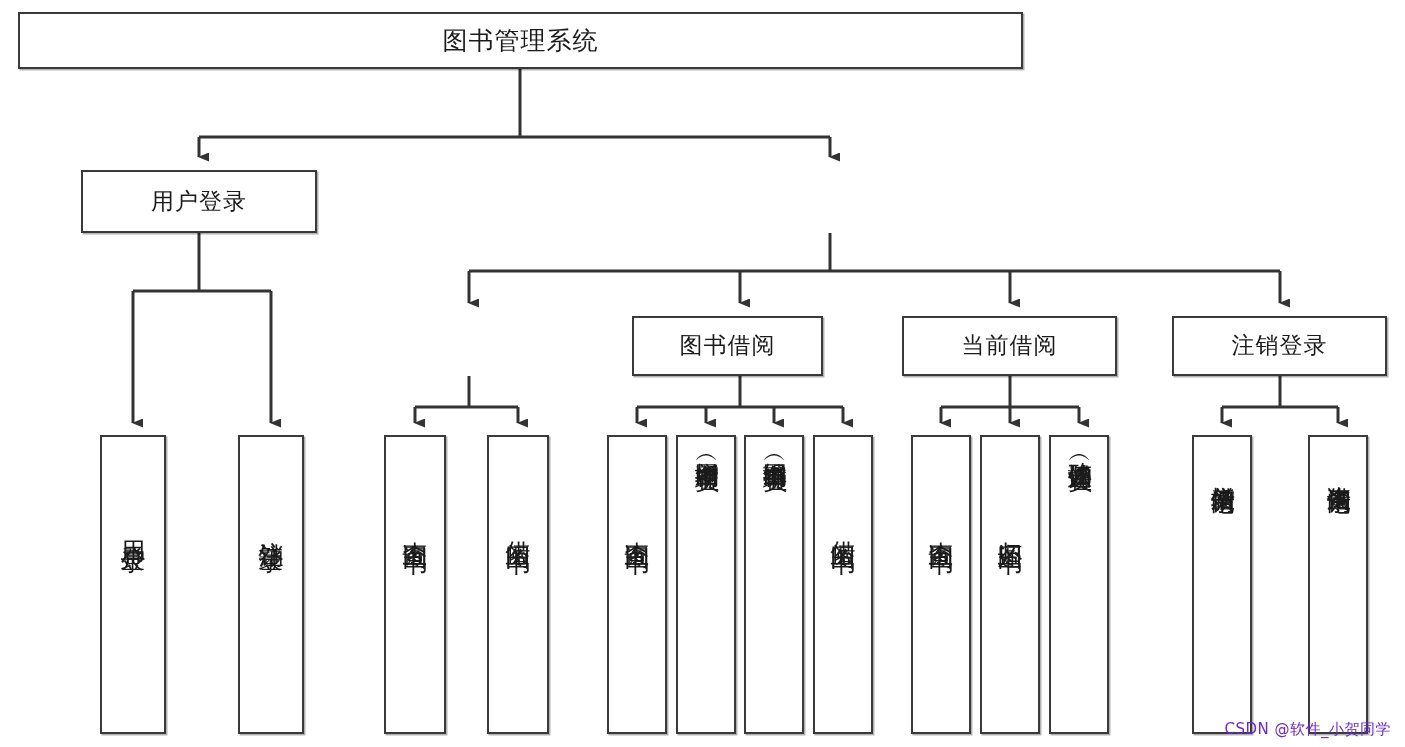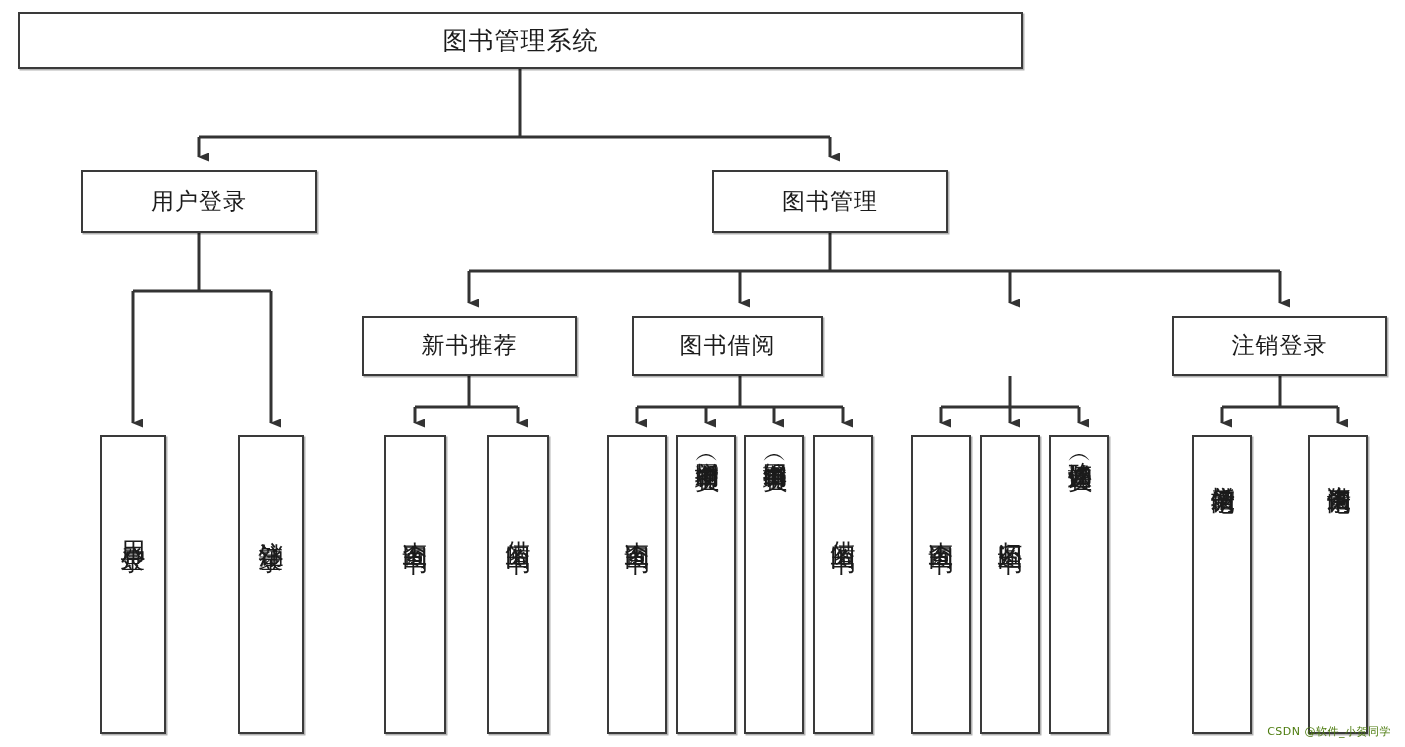--- a/index.html
+++ b/index.html
@@ -63,22 +63,22 @@
     letter-spacing: 1px;
     font-size: 24px;
   }
   .node.root {
     font-size: 25px;
   }
   #watermark {
     position: absolute;
     right: 14px;
     bottom: 8px;
-    font-size: 11px;
-    color: #4d7c0f;
+    font-size: 15px;
+    color: #6d28d9;
     letter-spacing: 0.5px;
     white-space: nowrap;
     user-select: none;
   }
 </style>
 </head>
 <body>
 
 <div id="diagram-canvas">
 
@@ -133,32 +133,29 @@
   </svg>
 
   <div class="node horizontal root" style="left:18px; top:12px; width:1005px; height:57px;">
     <span>图书管理系统</span>
   </div>
 
   <div class="node horizontal" style="left:81px; top:170px; width:236px; height:63px;">
     <span>用户登录</span>
   </div>
 
-  <div class="node horizontal" style="left:712px; top:170px; width:236px; height:63px;">
-    <span>图书管理</span>
-  </div>
-
-  <div class="node horizontal" style="left:362px; top:316px; width:215px; height:60px;">
-    <span>新书推荐</span>
-  </div>
+
 
   <div class="node horizontal" style="left:632px; top:316px; width:191px; height:60px;">
     <span>图书借阅</span>
   </div>
 
+  <div class="node horizontal" style="left:902px; top:316px; width:215px; height:60px;">
+    <span>当前借阅</span>
+  </div>
 
   <div class="node horizontal" style="left:1172px; top:316px; width:215px; height:60px;">
     <span>注销登录</span>
   </div>
 
   <div class="node vertical" style="left:100px; top:435px; width:66px; height:299px; padding-top:84px;">
     <span class="vtext">用户登录</span>
   </div>
 
   <div class="node vertical" style="left:238px; top:435px; width:66px; height:299px; padding-top:84px;">

